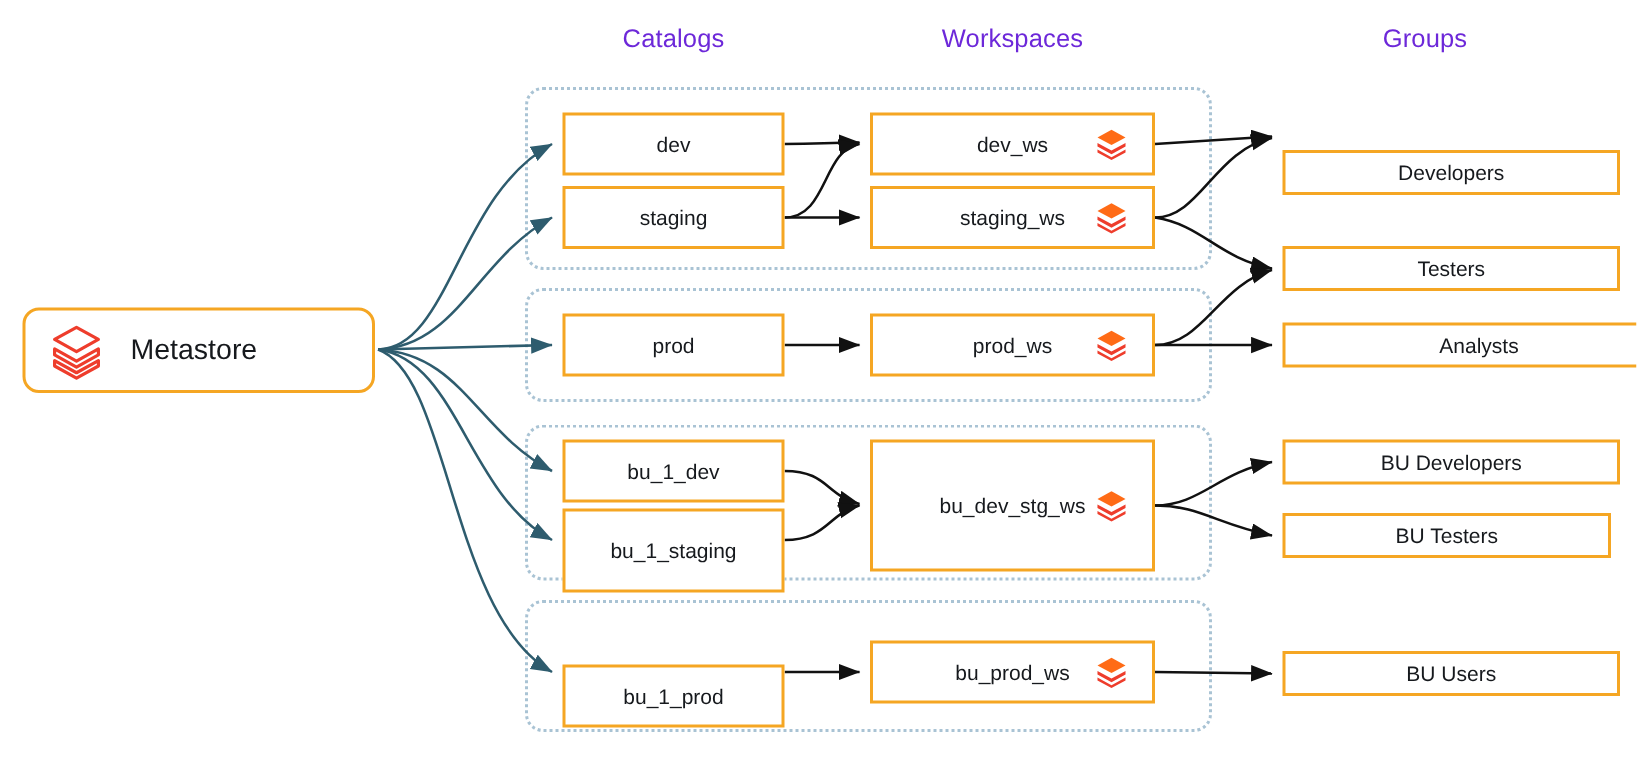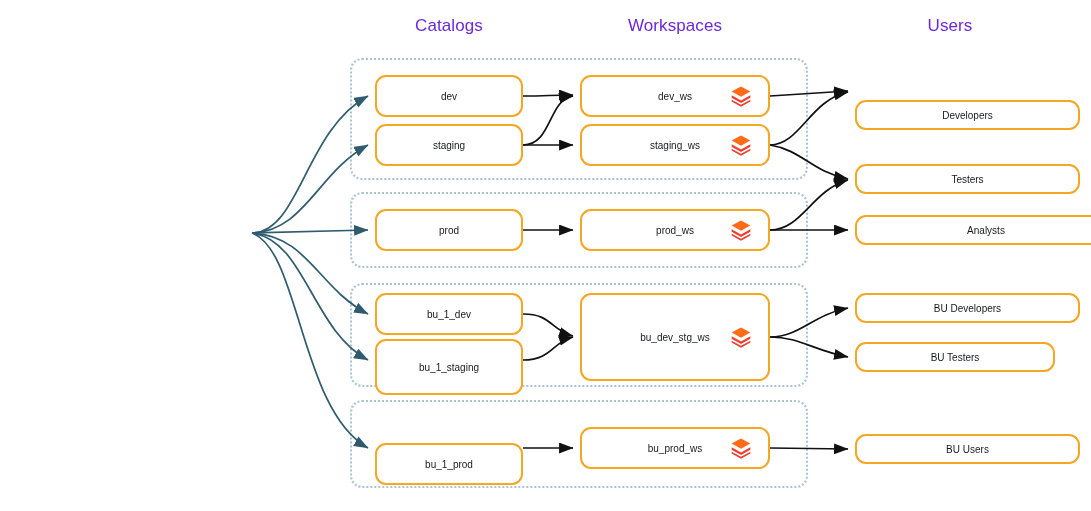--- a/index.html
+++ b/index.html
@@ -1,23 +1,23 @@
 <!DOCTYPE html>
 <html><head>
 <meta charset="utf-8">
 <style>
   html,body{margin:0;padding:0;background:#ffffff;}
   #stage{position:relative;width:1091px;height:511px;background:#ffffff;
          font-family:"Liberation Sans","DejaVu Sans",sans-serif;overflow:hidden;}
   .col-header{position:absolute;font-size:17px;color:#6d28d9;letter-spacing:.1px;
               text-align:center;white-space:nowrap;}
   .node{position:absolute;box-sizing:border-box;background:#ffffff;
-        border:2.2px solid #F5A623;border-radius:11px;
+        border:2.2px solid #F5A623;border-radius:0;
         display:flex;align-items:center;justify-content:center;
-        font-size:10px;color:#16191d;white-space:nowrap;}
+        font-size:14px;color:#16191d;white-space:nowrap;}
   .node.metastore{border-radius:11px;justify-content:flex-start;padding-left:14px;gap:16px;font-size:19px;}
   .node .lbl{pointer-events:none;}
   .ws-icon{position:absolute;right:16px;top:50%;transform:translateY(-50%);
            width:22px;height:22px;}
   .ms-icon{width:40px;height:40px;flex:0 0 40px;}
   svg.edges{position:absolute;left:0;top:0;width:1091px;height:511px;overflow:visible;}
   .dotgroup{position:absolute;box-sizing:border-box;border:2px dotted #A9C3D4;
             border-radius:12px;background:transparent;}
 </style>
 </head>
@@ -69,23 +69,35 @@
       <path d="M770,230 L848,230"></path>
       <path d="M770,337 C800,337 812,315 848,308"></path>
       <path d="M770,337 C800,337 812,350 848,357"></path>
       <path d="M770,448 L848,449"></path>
     </g>
   </svg>
 
   <div id="headers">
       <div class="col-header" style="left: 359px; top: 16px; width: 180px;">Catalogs</div>
       <div class="col-header" style="left: 585px; top: 16px; width: 180px;">Workspaces</div>
-      <div class="col-header" style="left: 860px; top: 16px; width: 180px;">Users</div>
+      <div class="col-header" style="left: 860px; top: 16px; width: 180px;">Groups</div>
     </div>
 
+  <div class="node metastore" id="metastore-node" style="left: 15px; top: 205px; width: 235px; height: 57px;">
+    <span class="ms-icon">
+      <svg viewBox="0 0 40 40" width="40" height="40" aria-hidden="true">
+        <g fill="none" stroke="#EE3D2C" stroke-width="2.1" stroke-linejoin="round">
+          <path d="M20 4.2 L34.6 12.3 L20 20.4 L5.4 12.3 Z"></path>
+          <path d="M5.4 18.6 L20 26.7 L34.6 18.6 L34.6 22.6 L20 30.7 L5.4 22.6 Z"></path>
+          <path d="M5.4 26.4 L20 34.5 L34.6 26.4 L34.6 30.0 L20 38.1 L5.4 30.0 Z"></path>
+        </g>
+      </svg>
+    </span>
+    <span class="lbl">Metastore</span>
+  </div>
 
   <div id="catalogs">
       <div class="node" style="left: 375px; top: 75px; width: 148px; height: 42px;">
         <span class="lbl">dev</span>
       </div>
       <div class="node" style="left: 375px; top: 124px; width: 148px; height: 42px;">
         <span class="lbl">staging</span>
       </div>
       <div class="node" style="left: 375px; top: 209px; width: 148px; height: 42px;">
         <span class="lbl">prod</span>
@@ -148,21 +160,21 @@
       </div>
       <div class="node" style="left: 855px; top: 164px; width: 225px; height: 30px;">
         <span class="lbl">Testers</span>
       </div>
       <div class="node" style="left: 855px; top: 215px; width: 262px; height: 30px;">
         <span class="lbl">Analysts</span>
       </div>
       <div class="node" style="left: 855px; top: 293px; width: 225px; height: 30px;">
         <span class="lbl">BU Developers</span>
       </div>
-      <div class="node" style="left: 855px; top: 342px; width: 200px; height: 30px;">
+      <div class="node" style="left: 855px; top: 342px; width: 219px; height: 30px;">
         <span class="lbl">BU Testers</span>
       </div>
       <div class="node" style="left: 855px; top: 434px; width: 225px; height: 30px;">
         <span class="lbl">BU Users</span>
       </div>
     </div>
 
 </div>
 
 </body></html>

